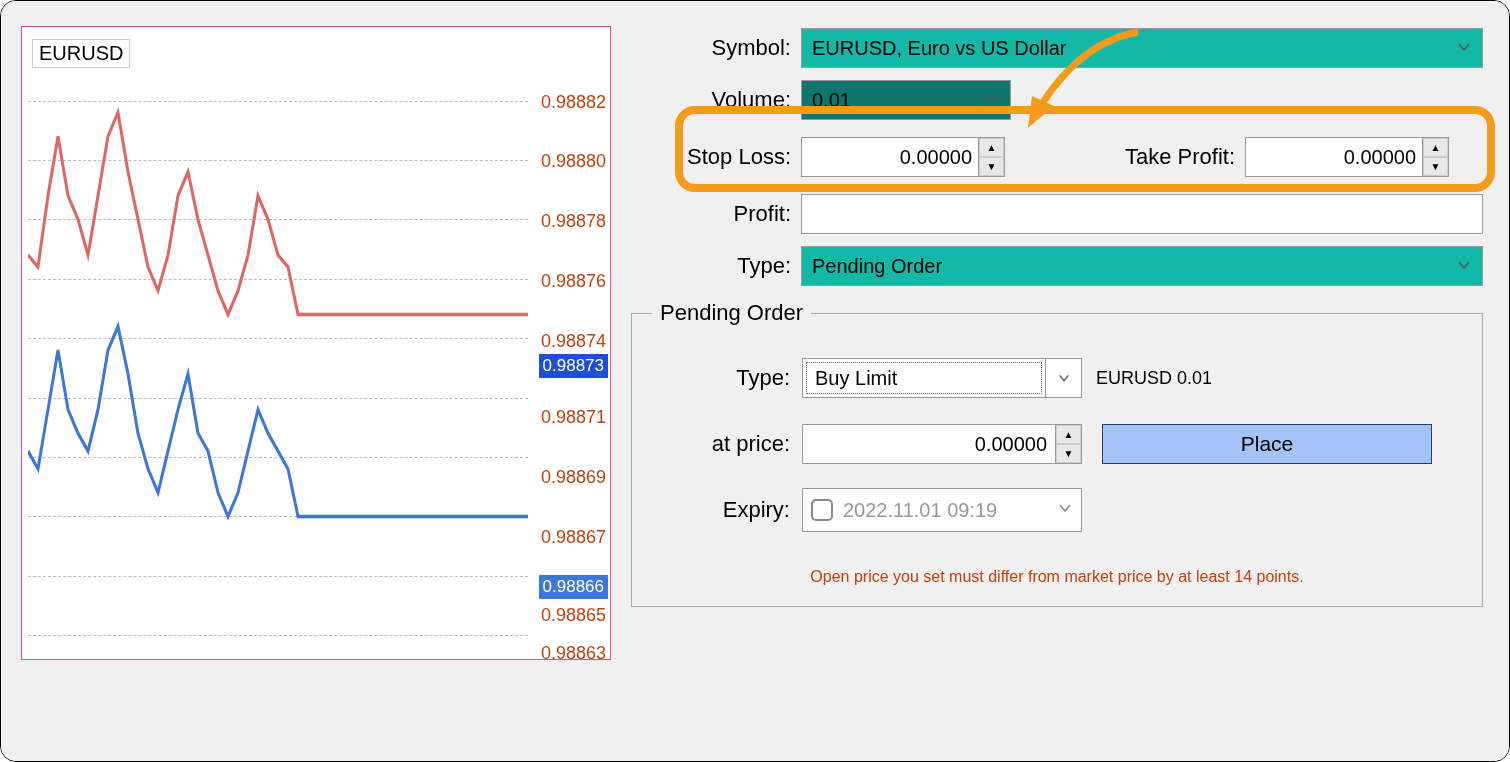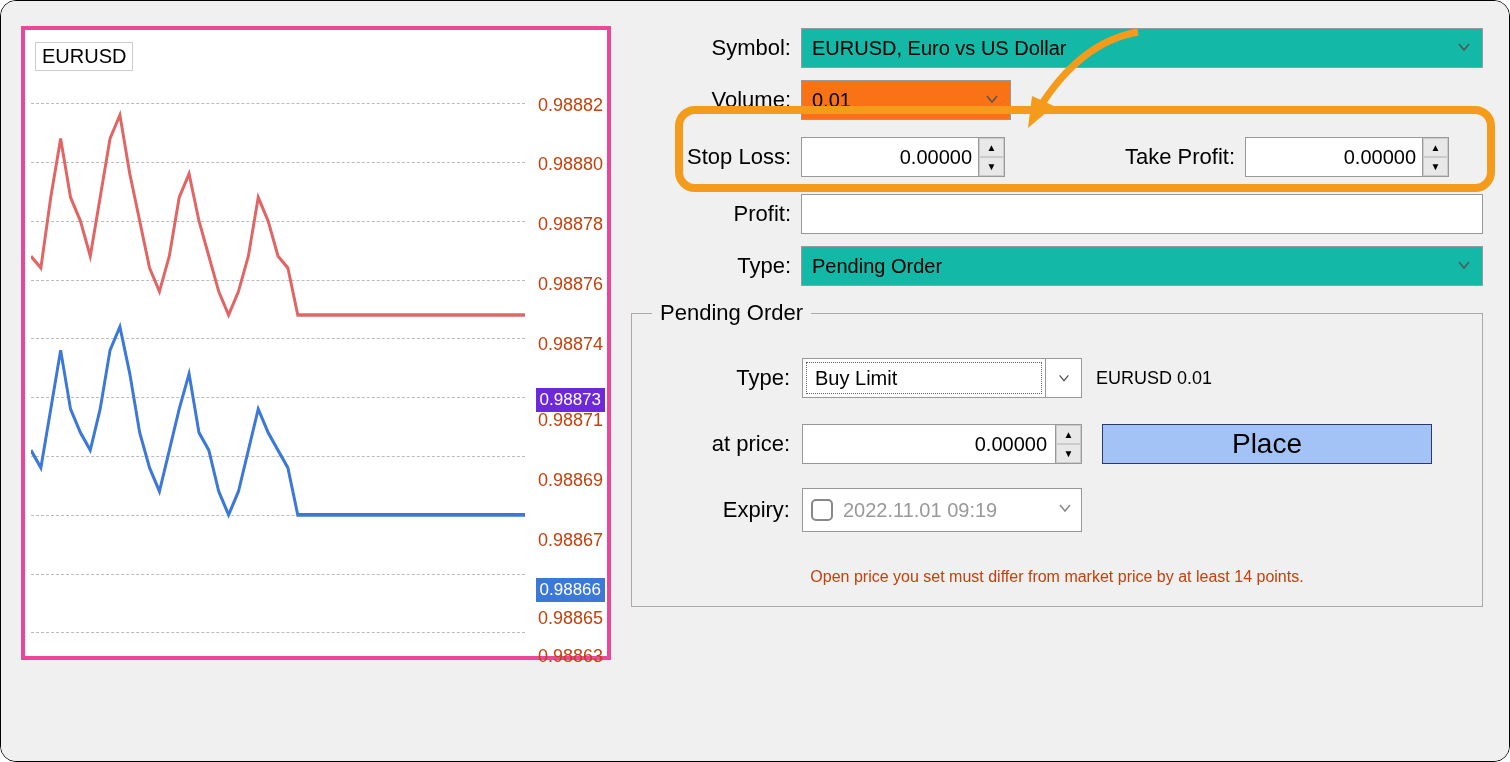--- a/index.html
+++ b/index.html
@@ -4,21 +4,21 @@
 <style>
   * { box-sizing: border-box; margin: 0; padding: 0; font-family: "Segoe UI", Tahoma, sans-serif; }
   body { background: #fff; width: 1510px; height: 762px; overflow: hidden; }
   .window { width: 100%; height: 100%; display: flex; flex-direction: column; background: #fff; border: 1px solid #000; border-radius: 16px; overflow: hidden; }
   .titlebar { height: 60px; display: flex; align-items: center; padding: 0 8px 0 22px; border-bottom: 1px solid #e0e0e0; }
   .title { font-size: 22px; color: #000; }
   .window-controls { margin-left: auto; display: flex; gap: 30px; padding-right: 18px; }
   .win-ctrl { width: 50px; height: 40px; display: flex; align-items: center; justify-content: center; cursor: pointer; }
   .win-ctrl svg { width: 18px; height: 18px; }
   .client { flex: 1; background: #f0f0f0; display: flex; padding: 25px 20px; gap: 14px; position: relative; }
-  .chart-pane { width: 590px; height: 634px; background: #fff; border: 4px solid #ec4899; position: relative; }
+  .chart-pane { width: 590px; height: 634px; background: #fff; border: 1px solid #ec4899; position: relative; }
   .chart-label { position: absolute; top: 12px; left: 10px; font-size: 20px; color: #000; }
   .chart-label-box { border: 1px solid #ccc; padding: 2px 6px; }
   .chart-grid { position: absolute; left: 6px; right: 82px; top: 38px; bottom: 0; }
   .h-line { position: absolute; left: 0; right: 0; border-top: 1px dashed #bbb; }
   .y-tick { position: absolute; right: 4px; font-size: 18px; color: #c2410c; transform: translateY(-50%); }
   .price-tag { position: absolute; right: 2px; font-size: 17px; color: #fff; padding: 2px 4px; transform: translateY(-50%); }
   .form-pane { flex: 1; padding: 0 6px; position: relative; }
   .form-row { display: flex; align-items: center; height: 44px; margin-bottom: 8px; }
   .label { width: 170px; text-align: right; padding-right: 10px; font-size: 22px; color: #000; }
   .dropdown { flex: 1; height: 40px; background: #14b8a6; border: 1px solid #999; display: flex; align-items: center; padding: 0 10px; font-size: 20px; color: #000; position: relative; cursor: pointer; }
@@ -33,28 +33,28 @@
   fieldset { border: 1px solid #aaa; padding: 30px 20px 20px 20px; margin-top: 12px; }
   fieldset legend { font-size: 22px; padding: 0 8px; color: #000; }
   .pending-row { display: flex; align-items: center; height: 44px; margin-bottom: 22px; }
   .pending-label { width: 150px; text-align: right; padding-right: 12px; font-size: 22px; color: #000; }
   .pending-type-dd { width: 280px; height: 40px; background: #fff; border: 1px solid #999; display: flex; align-items: center; position: relative; cursor: pointer; }
   .pending-type-dd .val { flex: 1; padding: 0 8px; font-size: 20px; color: #000; border: 1px dotted #666; margin: 3px; height: calc(100% - 6px); display: flex; align-items: center; }
   .pending-type-dd .chev-box { width: 36px; border-left: 1px solid #999; display: flex; align-items: center; justify-content: center; height: 100%; }
   .pending-info { margin-left: 14px; font-size: 18px; color: #000; }
   .spinner-lg { width: 280px; height: 40px; background: #fff; border: 1px solid #999; display: flex; align-items: center; }
   .spinner-lg .val { flex: 1; text-align: right; padding-right: 8px; font-size: 20px; color: #000; }
-  .place-btn { width: 330px; height: 40px; margin-left: 20px; background: #a3c2f5; border: 1px solid #2a3a6a; display: flex; align-items: center; justify-content: center; font-size: 28px; color: #000; cursor: pointer; }
+  .place-btn { width: 330px; height: 40px; margin-left: 20px; background: #a3c2f5; border: 1px solid #2a3a6a; display: flex; align-items: center; justify-content: center; font-size: 21px; color: #000; cursor: pointer; }
   .expiry-box { width: 280px; height: 44px; background: #fff; border: 1px solid #999; display: flex; align-items: center; padding: 0 8px; gap: 10px; }
   .expiry-box .cb { width: 22px; height: 22px; border: 2px solid #888; border-radius: 5px; }
   .expiry-box .dt { font-size: 20px; color: #999; }
   .expiry-box .chev { margin-left: auto; }
   .footnote { margin-top: 36px; text-align: center; font-size: 16px; color: #c2410c; padding: 0 20px; }
   .chev svg { width: 16px; height: 16px; }
-  .vol-dd { width: 210px; height: 40px; background: #f97316; border: 1px solid #999; display: flex; align-items: center; padding: 0 10px; font-size: 20px; color: #000; cursor: pointer; }
+  .vol-dd { width: 210px; height: 40px; background: #0f766e; border: 1px solid #999; display: flex; align-items: center; padding: 0 10px; font-size: 20px; color: #000; cursor: pointer; }
   .vol-dd .chev { margin-left: auto; }
   .sl-row { position: relative; z-index: 5; }
 </style>
 </head>
 <body>
 
 <div class="window">
 
   <div class="client">
 
@@ -74,21 +74,21 @@
         <svg width="100%" height="100%" viewBox="0 0 100 100" preserveAspectRatio="none" style="position:absolute;inset:0;">
           <polyline fill="none" stroke="#e06666" stroke-width="0.6" points="0,32 2,34 4,22 6,12 8,22 10,26 12,32 14,22 16,12 18,8 20,18 22,26 24,34 26,38 28,32 30,22 32,18 34,26 36,32 38,38 40,42 42,38 44,32 46,22 48,26 50,32 52,34 54,42 56,42 100,42"></polyline>
           <polyline fill="none" stroke="#3b78d8" stroke-width="0.6" points="0,65 2,68 4,58 6,48 8,58 10,62 12,65 14,58 16,48 18,44 20,52 22,62 24,68 26,72 28,65 30,58 32,52 34,62 36,65 38,72 40,76 42,72 44,65 46,58 48,62 50,65 52,68 54,76 56,76 100,76"></polyline>
         </svg>
       </div>
       <div class="y-tick" style="top:75px">0.98882</div>
       <div class="y-tick" style="top:134px">0.98880</div>
       <div class="y-tick" style="top:194px">0.98878</div>
       <div class="y-tick" style="top:254px">0.98876</div>
       <div class="y-tick" style="top:314px">0.98874</div>
-      <div class="price-tag" style="top:370px;background:#6d28d9">0.98873</div>
+      <div class="price-tag" style="top:339px;background:#1d4ed8">0.98873</div>
       <div class="y-tick" style="top:390px">0.98871</div>
       <div class="y-tick" style="top:450px">0.98869</div>
       <div class="y-tick" style="top:510px">0.98867</div>
       <div class="price-tag" style="top:560px;background:#3b78d8">0.98866</div>
       <div class="y-tick" style="top:588px">0.98865</div>
       <div class="y-tick" style="top:626px">0.98863</div>
     </div>
 
     <div class="form-pane">
 

